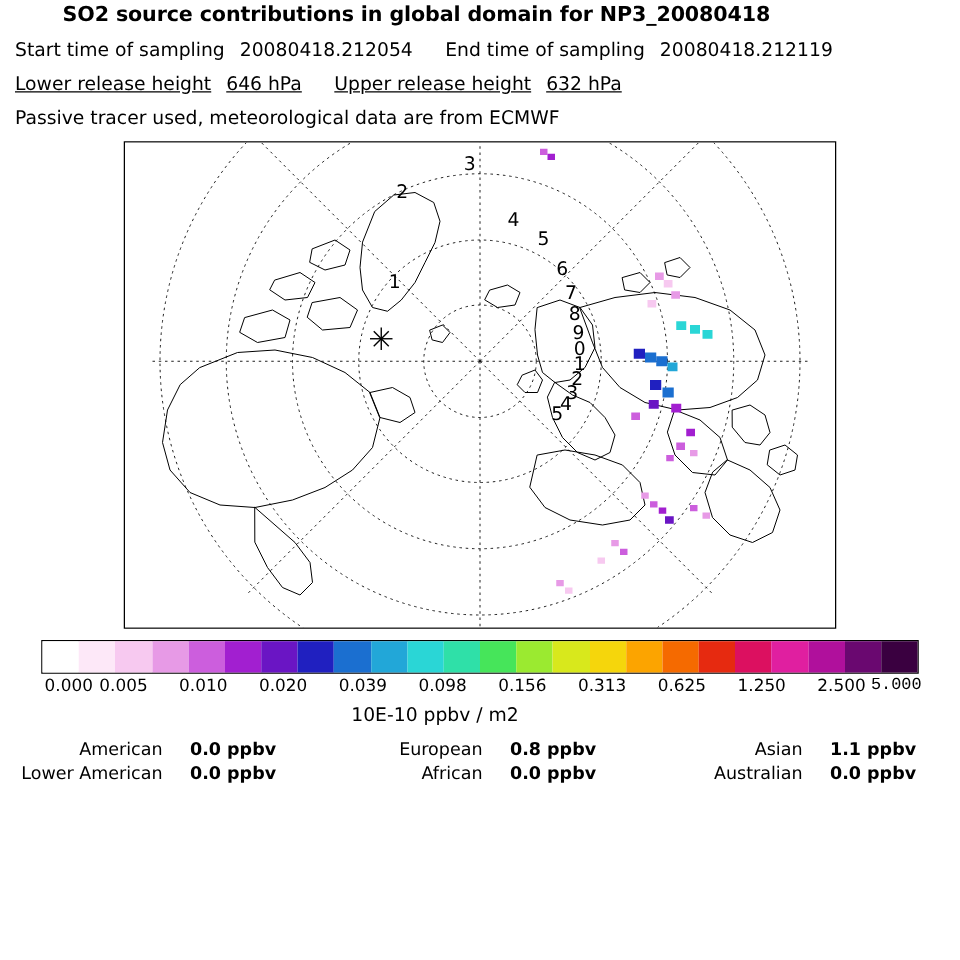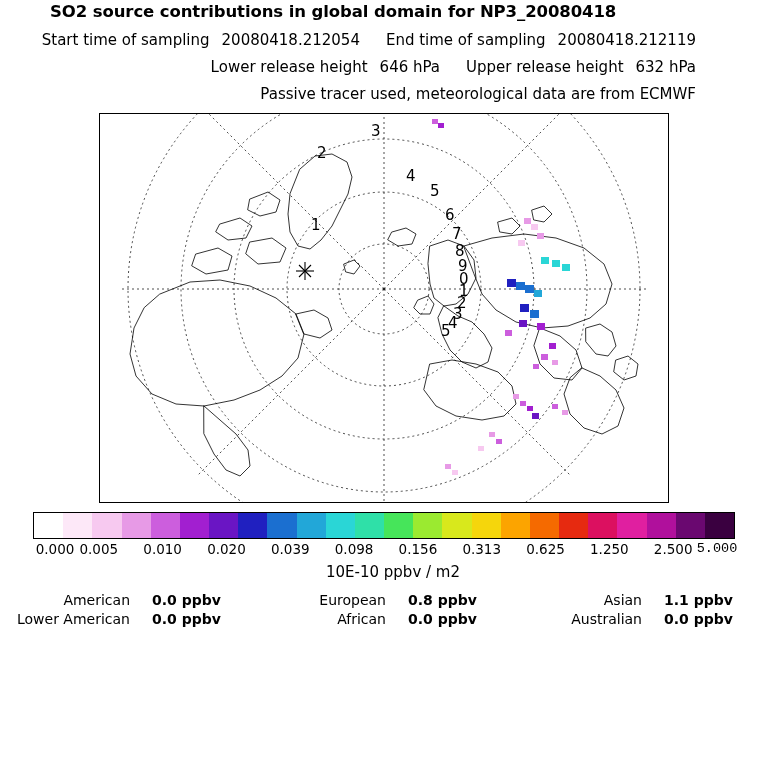--- a/index.html
+++ b/index.html
@@ -27,28 +27,28 @@
     left: 18px;
     width: 732px;
     font-size: 16.5px;
     font-weight: bold;
     text-align: left;
     letter-spacing: -0.1px;
     margin-left: 32px;
   }
   .hdr-row {
     position: absolute;
-    left: 0;
+    left: 12px;
     width: 696px;
     font-size: 15px;
-    text-align: right;
+    text-align: left;
   }
   .hdr-row span { white-space: pre; }
   #hdr1 { top: 31px; }
-  #hdr2 { top: 58px; }
+  #hdr2 { top: 58px; text-decoration: underline; }
   #hdr3 { top: 85px; }
   .gap-lg { display: inline-block; width: 26px; }
   .gap-sm { display: inline-block; width: 12px; }
 
   
   #mapwrap {
     position: absolute;
     left: 99px;
     top: 113px;
     width: 570px;
@@ -89,21 +89,20 @@
     transform: translateX(-50%);
     white-space: nowrap;
   }
   #cbar-unit {
     position: absolute;
     top: 563px;
     left: 0;
     width: 696px;
     text-align: center;
     font-size: 15px;
-    padding-left: 45px;
   }
 
   
   #foot {
     position: absolute;
     top: 592px;
     left: 0;
     width: 768px;
   }
   .foot-line {

